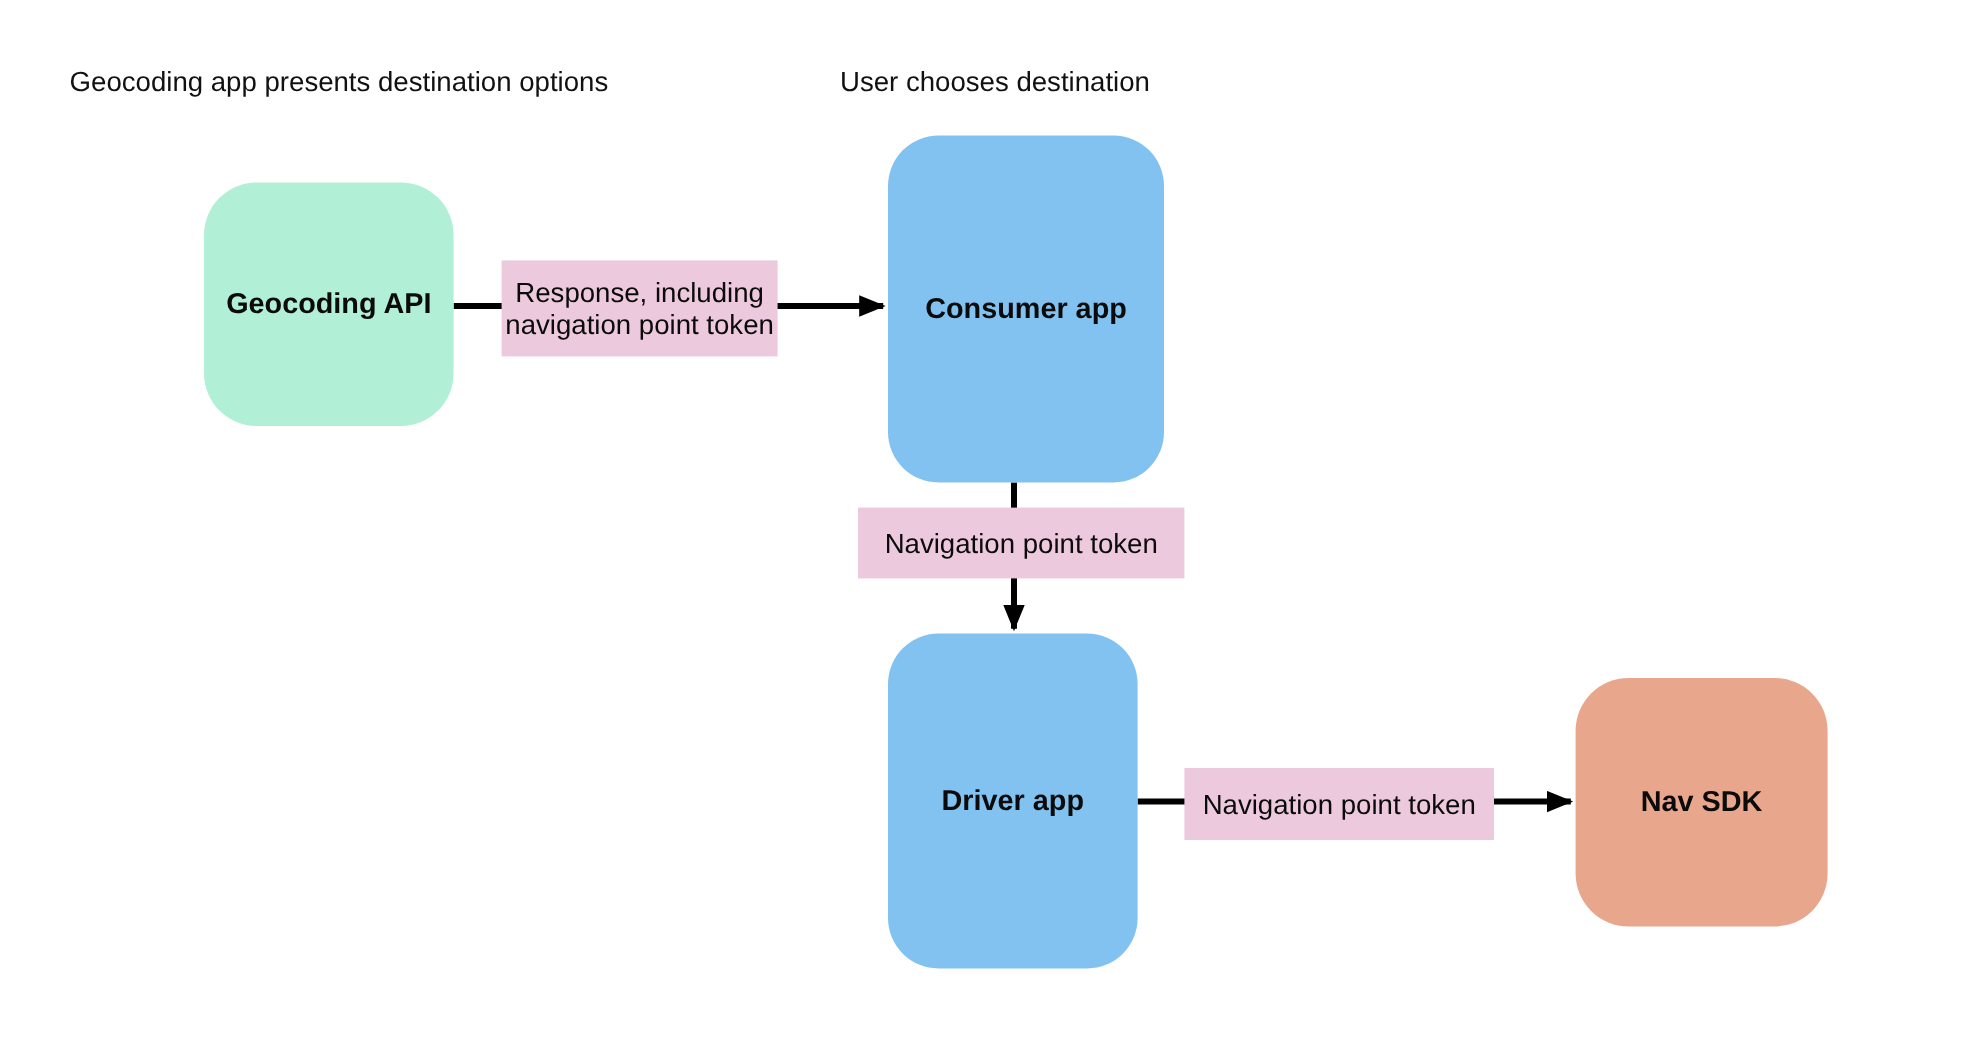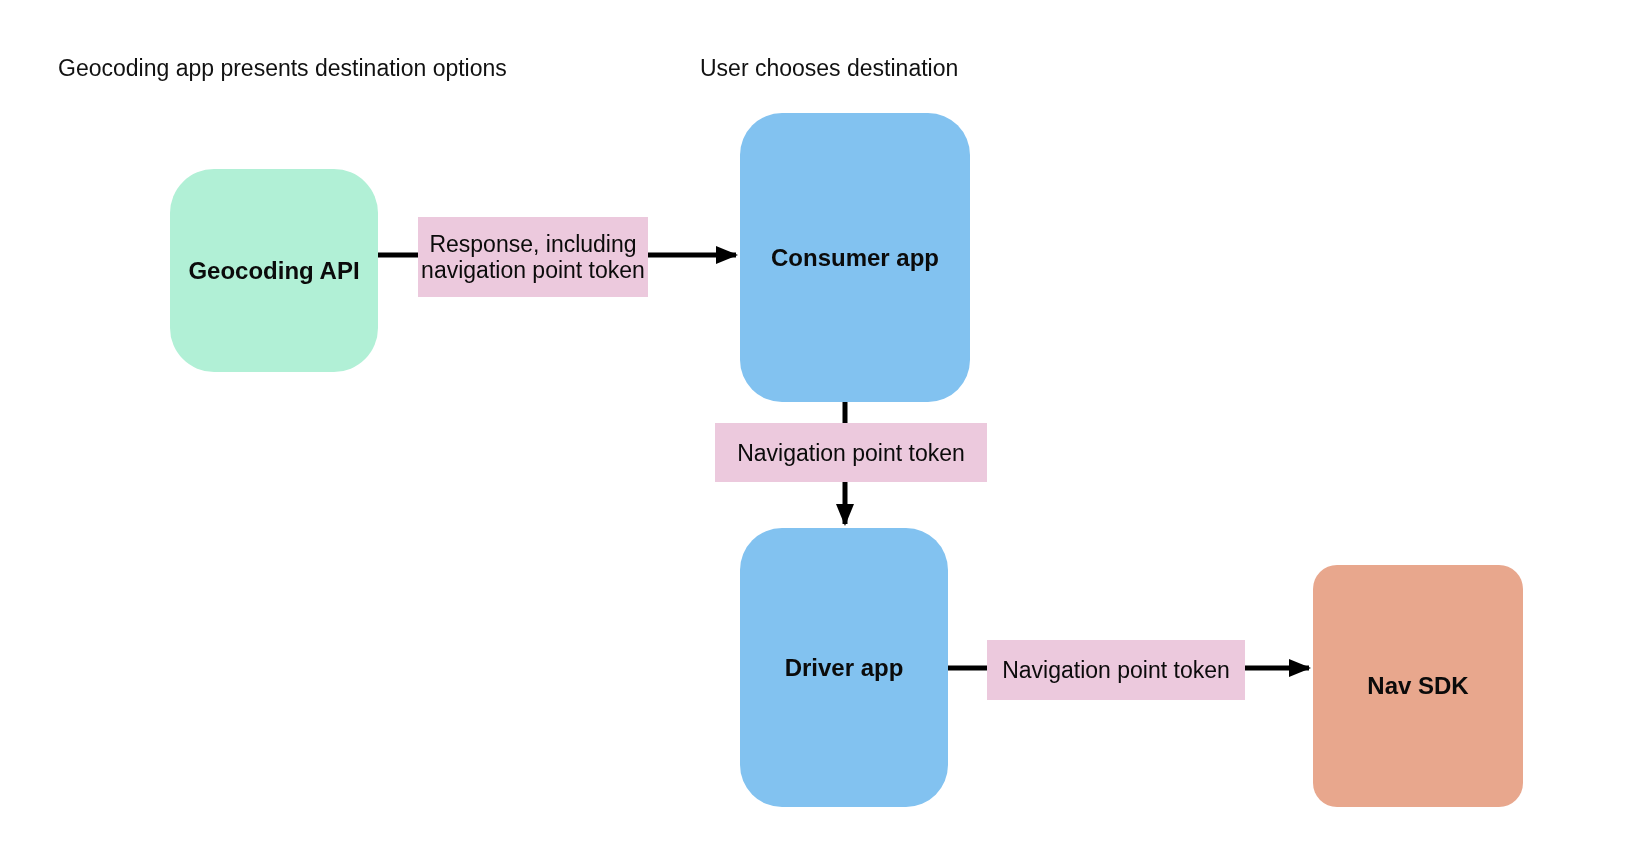--- a/index.html
+++ b/index.html
@@ -48,24 +48,24 @@
   }
   .arrow-layer {
     position: absolute;
     left: 0;
     top: 0;
     width: 1646px;
     height: 868px;
     pointer-events: none;
   }
   
-  #node-geocoding { left: 170px; top: 152px; width: 208px; height: 203px; margin-top: 17px; }
+  #node-geocoding { left: 170px; top: 152px; width: 208px; height: 203px; }
   #node-consumer  { left: 740px; top: 113px; width: 230px; height: 289px; }
   #node-driver    { left: 740px; top: 528px; width: 208px; height: 279px; }
-  #node-navsdk    { left: 1313px; top: 565px; width: 210px; height: 242px; border-radius: 24px; }
+  #node-navsdk    { left: 1313px; top: 565px; width: 210px; height: 207px; }
   
   #edge-label-0 { left: 418px; top: 217px; width: 230px; height: 80px; }
   #edge-label-1 { left: 715px; top: 423px; width: 272px; height: 59px; }
   #edge-label-2 { left: 987px; top: 640px; width: 258px; height: 60px; }
   
   #col-header-0 { left: 58px; }
   #col-header-1 { left: 700px; }
   #col-header-2 { left: 1208px; }
 </style>
 </head>

